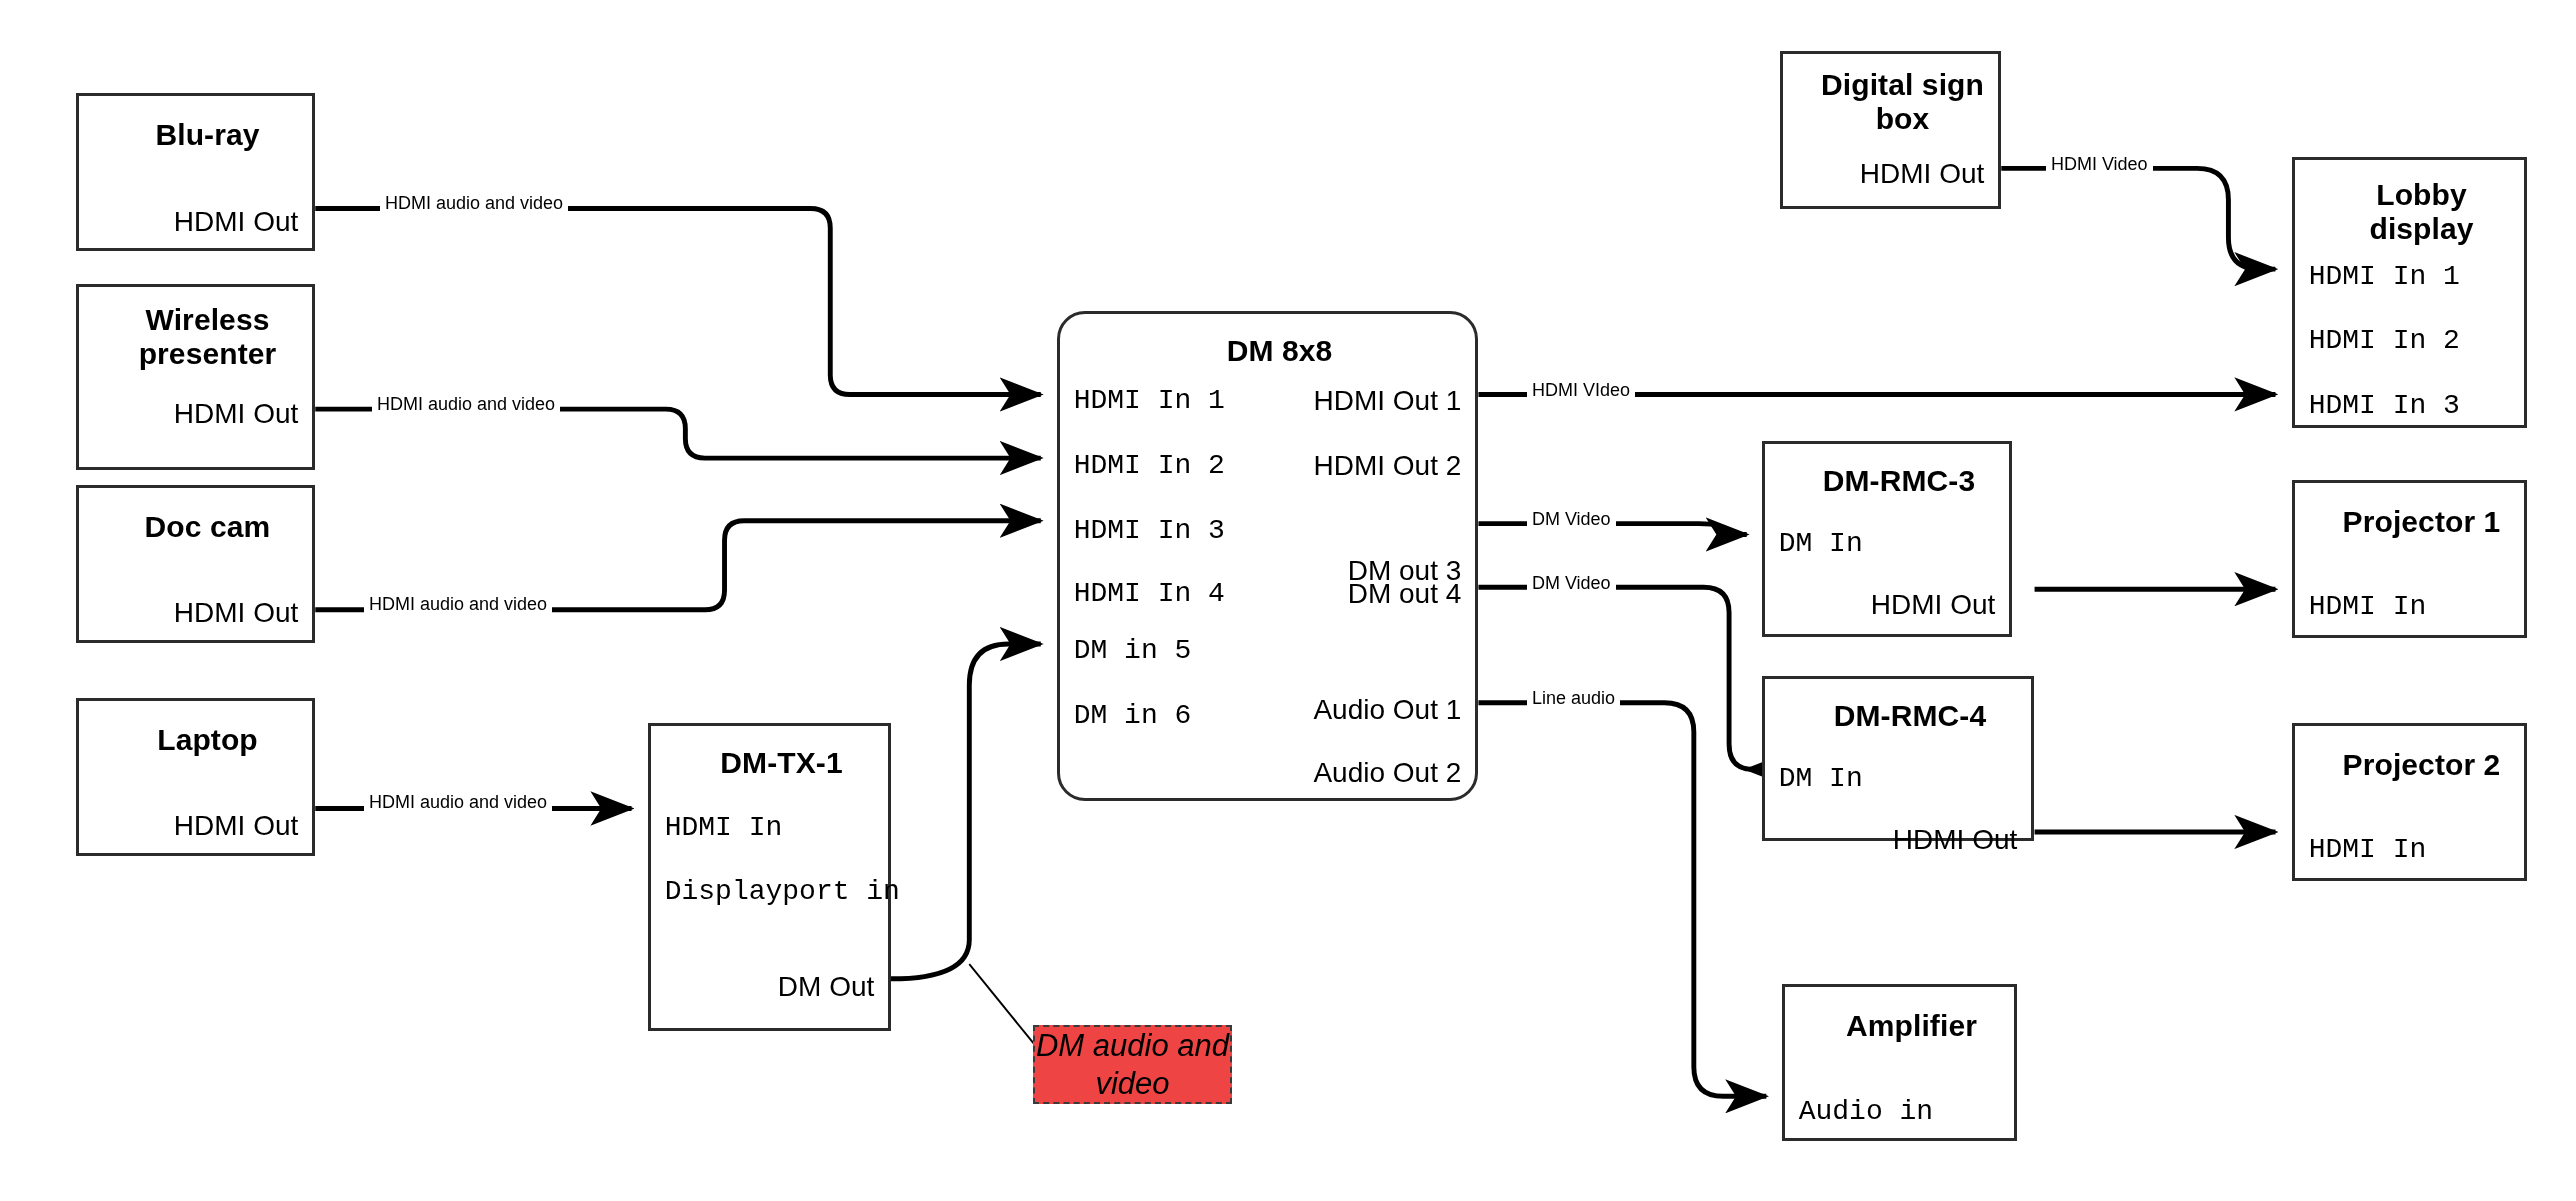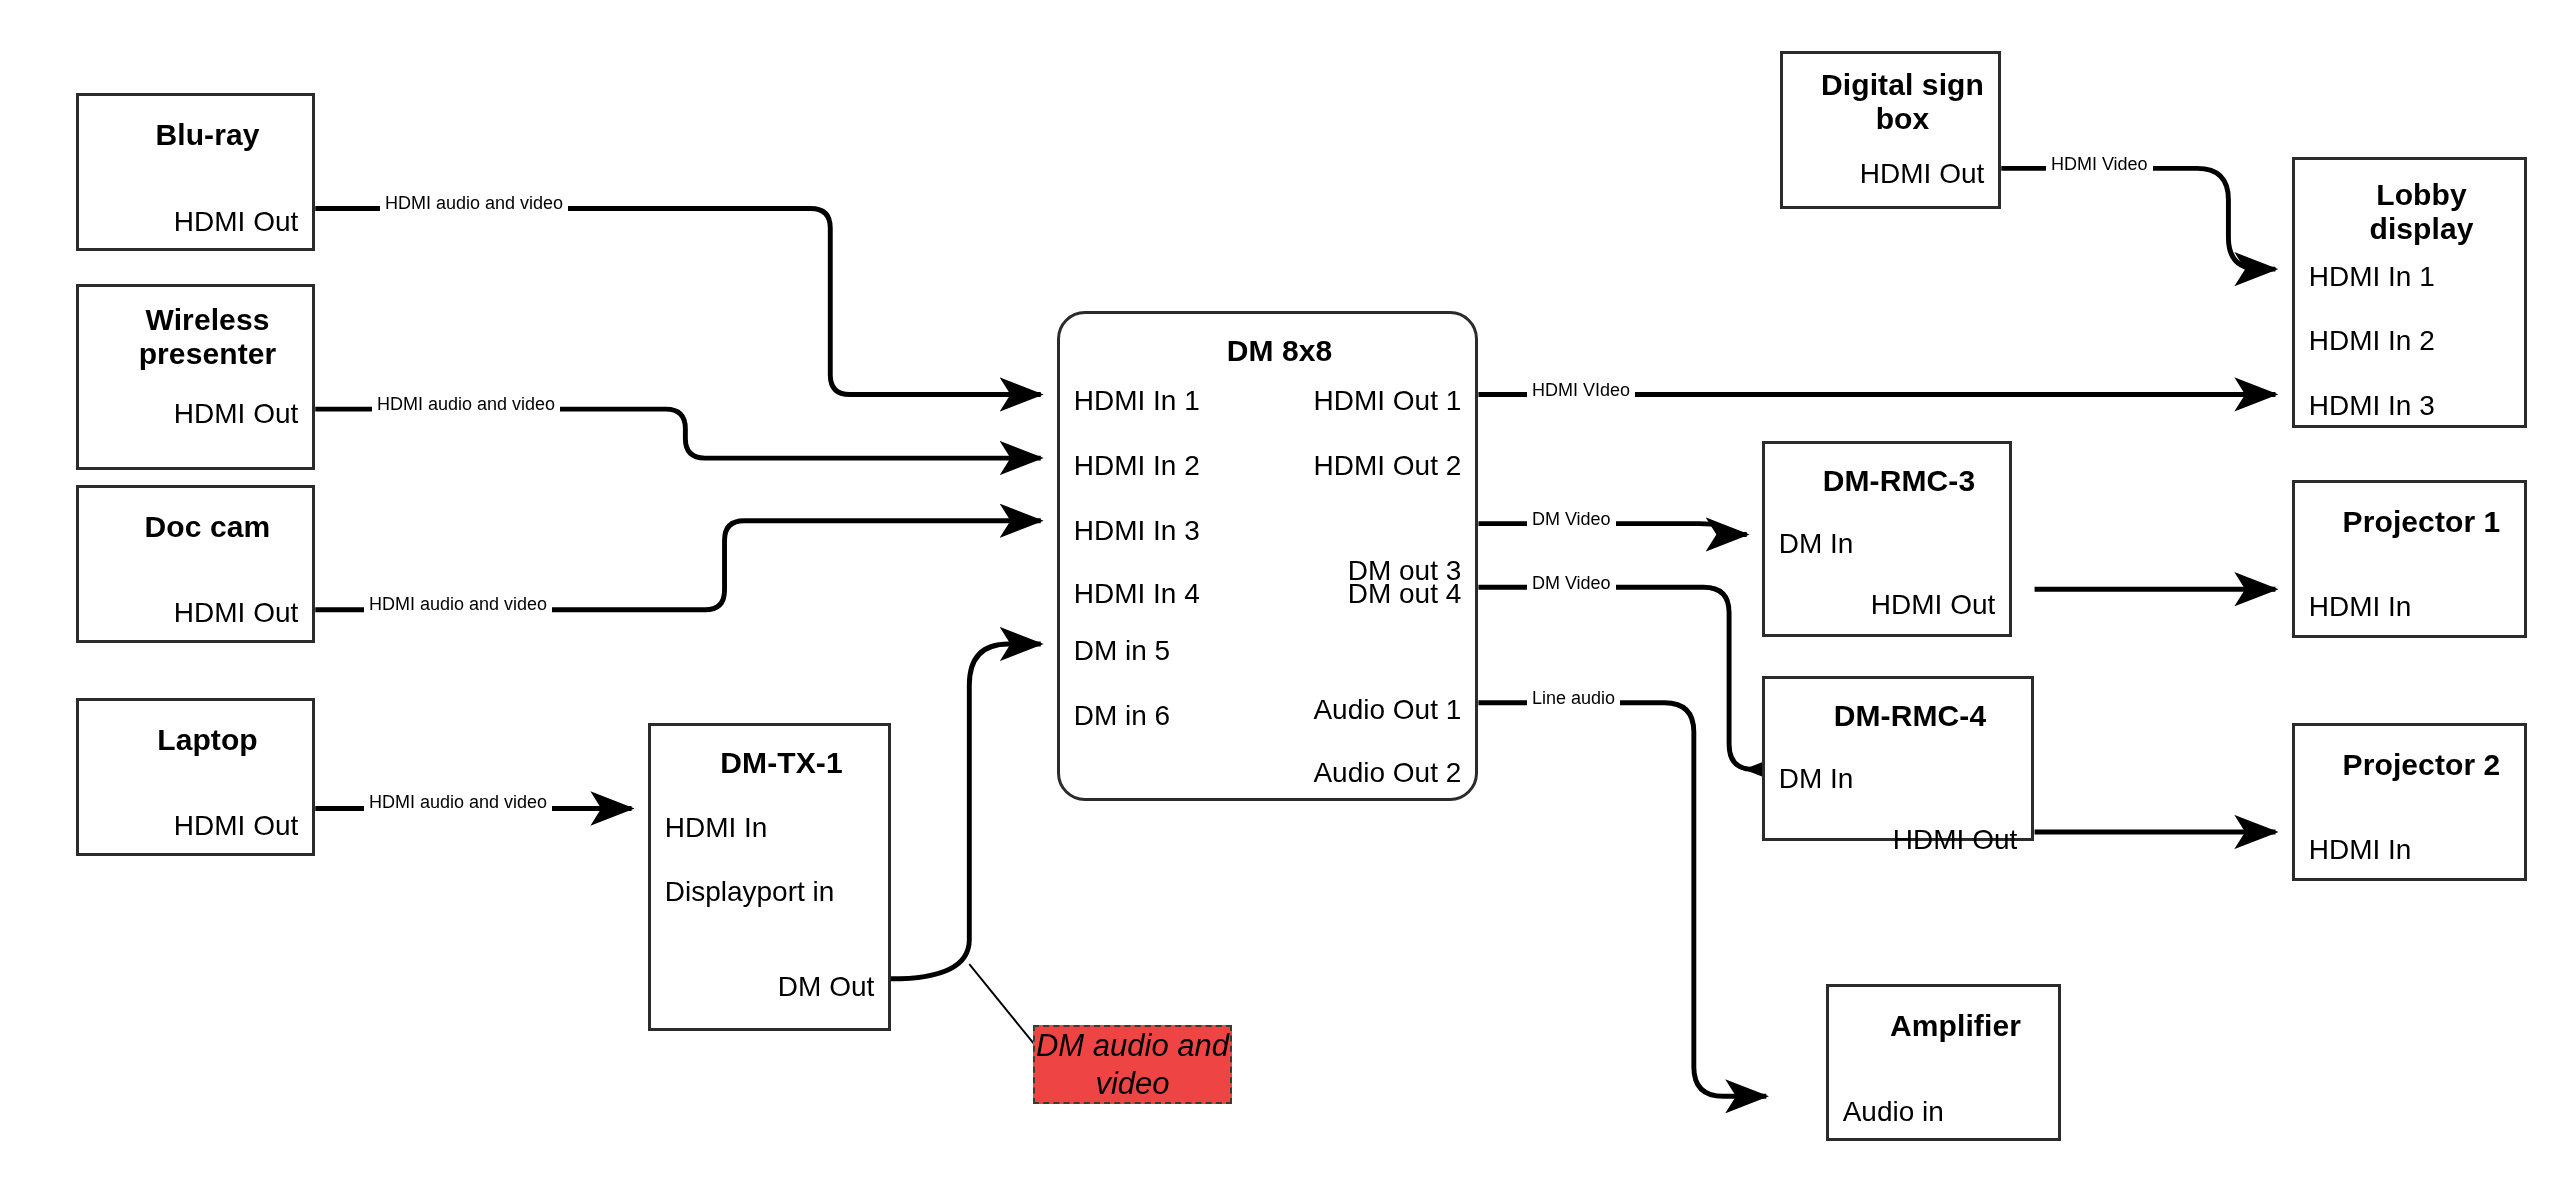--- a/index.html
+++ b/index.html
@@ -2,21 +2,21 @@
 <html><head>
 <meta charset="utf-8">
 <style>
   html,body{margin:0;padding:0;background:#ffffff;}
   body{font-family:"Liberation Sans",sans-serif;}
   #diagram-root{position:relative;width:2576px;height:1201px;background:#ffffff;overflow:hidden;}
   svg#wires{position:absolute;left:0;top:0;width:2576px;height:1201px;}
   .node-box{position:absolute;box-sizing:border-box;background:#ffffff;border:3.9px solid #2b2b2b;}
   .node-title{font-weight:bold;text-align:center;font-size:30px;color:#000;line-height:1.16;letter-spacing:0.1px;padding-left:24px;}
   .port{position:absolute;font-size:28px;color:#000;white-space:nowrap;line-height:1;}
-  .port.left{text-align:left;}
+  .port.left{text-align:left;font-family:Liberation Mono, monospace;}
   .port.right{text-align:right;}
   .link-label{position:absolute;font-size:18px;color:#000;white-space:nowrap;line-height:1;background:#ffffff;padding:0 4.9px;}
   .callout-box{position:absolute;box-sizing:border-box;border:2px dashed #3a3a3a;background:#ef4444;
     display:flex;align-items:center;justify-content:center;text-align:center;font-size:31px;color:#000;line-height:1.22;font-style:italic;}
   .titlewrap{position:absolute;left:0;right:0;}
 </style>
 </head>
 <body>
 
 <div id="diagram-root" style="width: 2576px; height: 1201px; background: rgb(255, 255, 255);">
@@ -105,21 +105,21 @@
         <div class="port right" style="top: 147px; right: 13.7px;">HDMI Out</div>
       </div>
       <div class="node-box" style="left: 2292px; top: 480px; width: 235px; height: 158px; border-color: rgb(43, 43, 43);">
         <div class="node-title titlewrap" style="top: 21.5px;">Projector 1</div>
         <div class="port left" style="top: 110px; left: 13.7px;">HDMI In</div>
       </div>
       <div class="node-box" style="left: 2292px; top: 723px; width: 235px; height: 158px; border-color: rgb(43, 43, 43);">
         <div class="node-title titlewrap" style="top: 21.5px;">Projector 2</div>
         <div class="port left" style="top: 110px; left: 13.7px;">HDMI In</div>
       </div>
-      <div class="node-box" style="left: 1826px; top: 984px; width: 235px; height: 157px; border-color: rgb(43, 43, 43);">
+      <div class="node-box" style="left: 1782px; top: 984px; width: 235px; height: 157px; border-color: rgb(43, 43, 43);">
         <div class="node-title titlewrap" style="top: 21.5px;">Amplifier</div>
         <div class="port left" style="top: 111px; left: 13.7px;">Audio in</div>
       </div>
     </div>
   <div id="labels-layer">
       <div class="link-label" style="left: 380px; top: 194px;">HDMI audio and video</div>
       <div class="link-label" style="left: 372px; top: 395px;">HDMI audio and video</div>
       <div class="link-label" style="left: 364px; top: 595px;">HDMI audio and video</div>
       <div class="link-label" style="left: 364px; top: 793px;">HDMI audio and video</div>
       <div class="link-label" style="left: 1527px; top: 381px;">HDMI VIdeo</div>

